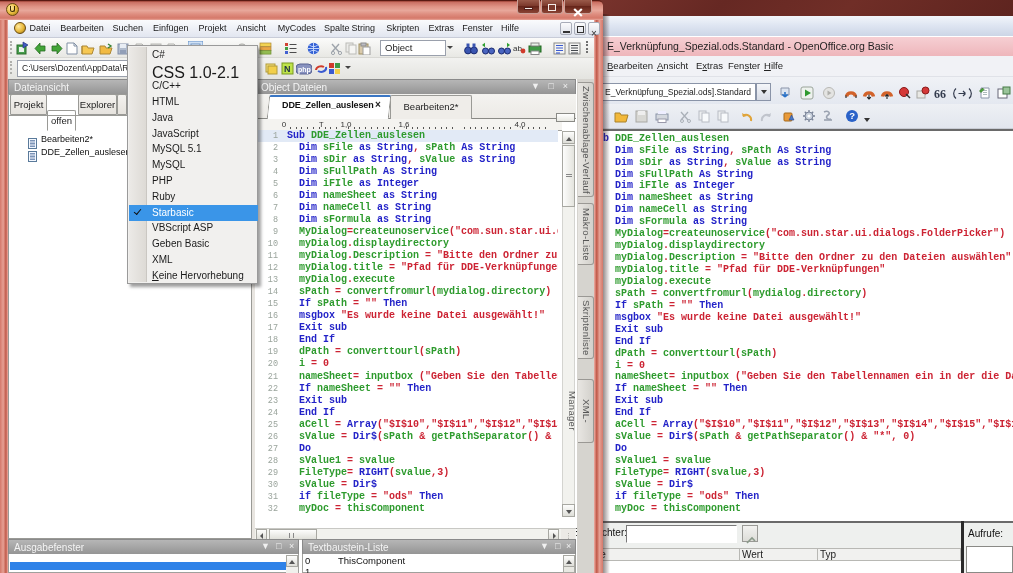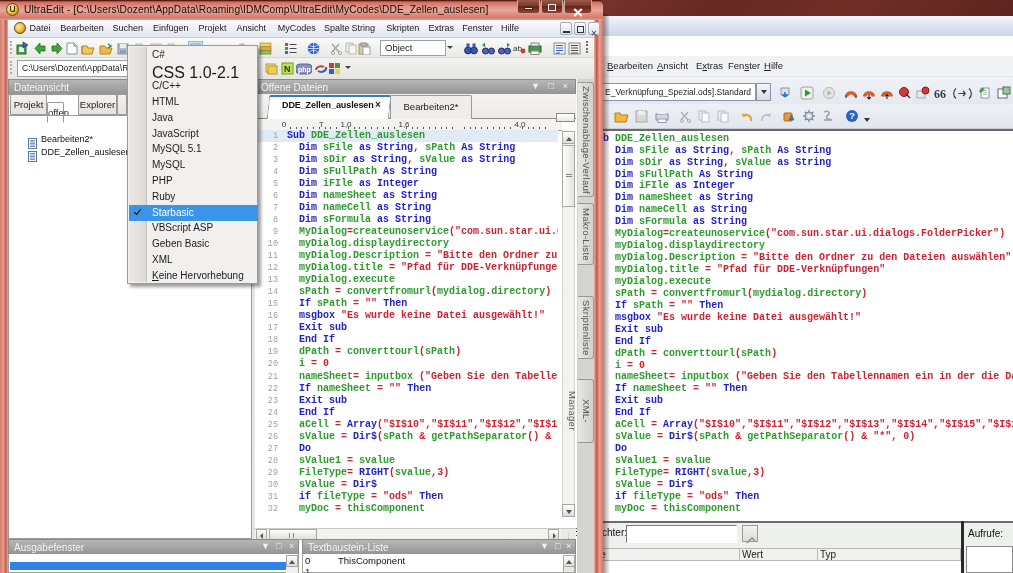--- a/index.html
+++ b/index.html
@@ -1,15 +1,18 @@
 <!DOCTYPE html>
 <html><head><meta charset="utf-8"><style>*{margin:0;padding:0;box-sizing:border-box}body{font-family:"Liberation Sans",sans-serif;width:1013px;height:573px;overflow:hidden}#root{position:relative;width:1013px;height:573px;overflow:hidden;background:#fff}pre{font-family:"Liberation Mono",monospace;font-weight:bold;font-size:10px;line-height:12.03px;margin:0}i{font-style:normal}.k{color:#2323c8}.g{color:#2e9b2e}.r{color:#cc2333}.hdr{background:linear-gradient(180deg,#b6b6b6,#929292);color:#f4f4f4;font-size:10px;line-height:15px;padding-left:5px;border:1px solid #8a8a8a;border-bottom:none}.hic{position:absolute;top:3px;color:#f0f0f0;font-size:9px;line-height:9px}.vtab{position:absolute;left:1px;width:16px;background:linear-gradient(90deg,#e8e6e2,#d2d0cb);border:1px solid #9a9894;border-left:none;border-radius:0 3px 3px 0;color:#555;font-size:9.5px;writing-mode:vertical-rl;text-align:center;letter-spacing:.3px}.mi{position:absolute;top:0;line-height:17px;font-size:9px;color:#1a1a1a}.omi{position:absolute;top:0;line-height:20px;font-size:9.5px;color:#222}u{text-decoration:underline}</style></head><body>
 <div id="root">
     <div style="position:absolute;left:596px;top:0;width:417px;height:16px;background:linear-gradient(135deg,#78332c 0%,#662823 30%,#702e27 60%,#5e241f 100%)"></div>
     <div style="position:absolute;left:596px;top:16px;width:417px;height:21px;background:linear-gradient(180deg,#f2f5fa 0%,#dfe6f2 45%,#ccd5e6 100%);border-bottom:1px solid #fff"></div>
+    <div style="position:absolute;left:596px;top:37px;width:417px;height:19px;background:linear-gradient(180deg,#f6cfd3,#eeb6bb);font-size:10.5px;line-height:19px;color:#1f1f1f">
+      <span style="position:absolute;left:11px">E_Verknüpfung_Spezial.ods.Standard - OpenOffice.org Basic</span>
+    </div>
     <div style="position:absolute;left:596px;top:56px;width:417px;height:21px;background:#f1f2f6;border-bottom:1px solid #e0e2e8">
       <span class="omi" style="left:11px"><u>B</u>earbeiten</span>
       <span class="omi" style="left:61px"><u>A</u>nsicht</span>
       <span class="omi" style="left:100px">E<u>x</u>tras</span>
       <span class="omi" style="left:132px">Fen<u>s</u>ter</span>
       <span class="omi" style="left:168px"><u>H</u>ilfe</span>
     </div>
     <div style="position:absolute;left:596px;top:77px;width:417px;height:27px;background:linear-gradient(180deg,#f0f2f6,#e4e8f0)">
       <div style="position:absolute;left:4px;top:6px;width:156px;height:18px;background:#fff;border:1px solid #8a94a8;font-size:8.5px;line-height:16px;color:#222;padding-left:4px;white-space:nowrap;overflow:hidden">E_Verknüpfung_Spezial.ods].Standard</div>
       <div style="position:absolute;left:160px;top:6px;width:15px;height:18px;background:linear-gradient(180deg,#f4f6fa,#d8dce6);border:1px solid #8a94a8">
@@ -170,21 +173,20 @@
       <div style="position:absolute;left:365px;top:0px;width:3px;height:52px;background:#2a2a2a"></div>
       <div style="position:absolute;left:372px;top:7px;font-size:10px;color:#111">Aufrufe:</div>
       <div style="position:absolute;left:370px;top:25px;width:47px;height:27px;background:#fff;border:1px solid #8a8a86"></div>
     </div>
     <div style="position:absolute;left:603px;top:14px;width:7px;height:559px;background:linear-gradient(90deg,rgba(45,25,25,.5),rgba(45,25,25,0))"></div>
     <div style="position:absolute;left:0;top:0;width:603px;height:573px">
       <div style="position:absolute;left:0;top:0;width:603px;height:20px;background:linear-gradient(180deg,#9a4034 0%,#cc7265 8%,#e09486 30%,#e8a79a 50%,#dd8a7c 72%,#d5796a 90%,#e8a69a 100%);border-radius:0 5px 0 0;border-top:1px solid #5a1a12"></div>
       <div style="position:absolute;left:6px;top:3px;width:13px;height:13px;border-radius:50%;background:radial-gradient(circle at 35% 35%,#ffe9a0,#e8b83a 55%,#8a6a10);border:1px solid #6a4a10">
         <div style="margin:2.2px 0 0 3.2px;width:5px;height:6px;border:1.6px solid #3a2a05;border-top:none;border-radius:0 0 3px 3px"></div>
       </div>
-      <div style="position:absolute;left:24px;top:4px;font-size:10.2px;color:#180c0a;letter-spacing:.1px">UltraEdit - [C:\Users\Dozent\AppData\Roaming\IDMComp\UltraEdit\MyCodes\DDE_Zellen_auslesen]</div>
       <div style="position:absolute;left:517px;top:0;width:23px;height:14px;background:linear-gradient(180deg,#9a5a4a 0%,#7c392c 45%,#66251a 50%,#8a4334 100%);border:1px solid #caa098;border-top:none;border-radius:0 0 3px 3px;text-align:center">
         <div style="margin:7px auto 0;width:9px;height:3px;background:#f4ece8;border:1px solid #55201a"></div>
       </div>
       <div style="position:absolute;left:541px;top:0;width:22px;height:14px;background:linear-gradient(180deg,#9a5a4a 0%,#7c392c 45%,#66251a 50%,#8a4334 100%);border:1px solid #caa098;border-top:none;border-radius:0 0 3px 3px;text-align:center">
         <div style="margin:3.5px auto 0;width:8px;height:7px;border:1.3px solid #f4ece8;background:#7c392c"></div>
       </div>
       <div style="position:absolute;left:564px;top:0;width:28px;height:14px;background:linear-gradient(180deg,#9a5a4a 0%,#7c392c 45%,#66251a 50%,#8a4334 100%);border:1px solid #caa098;border-top:none;border-radius:0 0 3px 3px;text-align:center">
         <div style="margin:2.5px auto 0;width:10px;height:9px"><svg width="10" height="9" viewBox="0 0 10 9">
             <path d="M1.2 1l7.6 7M8.8 1L1.2 8" stroke="#fff" stroke-width="2.2"></path>
           </svg></div>
@@ -358,30 +360,30 @@
             <rect x="1" y="7" width="5" height="5" fill="#3a5ad0"></rect>
             <rect x="7" y="7" width="5" height="5" fill="#f2cf4a"></rect>
           </svg></div>
         <div style="position:absolute;left:337px;top:8px;width:0;border-left:3px solid transparent;border-right:3px solid transparent;border-top:3.5px solid #444"></div>
       </div>
       <div style="position:absolute;left:8px;top:79px;width:244px;height:15px;">
         <div class="hdr">Dateiansicht</div>
       </div>
       <div style="position:absolute;left:255px;top:79px;width:321px;height:15px">
         <div style="position:absolute;left:0;top:0;width:321px;height:15px;">
-          <div class="hdr">Offene Dateien</div>
+          <div class="hdr">Object Dateien</div>
         </div>
         <span class="hic" style="right:36px">▼</span>
         <span class="hic" style="right:22px">□</span>
         <span class="hic" style="right:8px">×</span>
       </div>
       <div style="position:absolute;left:8px;top:94px;width:244px;height:445px">
         <div style="position:absolute;left:0;top:0;width:244px;height:445px;background:#fff;border:1px solid #9a9a96"></div>
         <div style="position:absolute;left:2px;top:0px;width:37px;height:21px;background:linear-gradient(180deg,#f4f2ef,#e6e3de);border:1px solid #9a9a96;border-bottom:1px solid #9a9a96;font-size:9.5px;text-align:center;line-height:20px;color:#222;border-radius:2px 2px 0 0">Projekt</div>
-        <div style="position:absolute;left:39px;top:8px;width:17px;height:21px;background:#fff;border:1px solid #9a9a96;border-bottom:1px solid #fff;font-size:9.5px;text-align:center;line-height:20px;color:#222;border-radius:2px 2px 0 0">offen</div>
+        <div style="position:absolute;left:39px;top:16px;width:29px;height:21px;background:#fff;border:1px solid #9a9a96;border-bottom:1px solid #fff;font-size:9.5px;text-align:center;line-height:20px;color:#222;border-radius:2px 2px 0 0">offen</div>
         <div style="position:absolute;left:70px;top:0px;width:39px;height:21px;background:linear-gradient(180deg,#f4f2ef,#e6e3de);border:1px solid #9a9a96;border-bottom:1px solid #9a9a96;font-size:9.5px;text-align:center;line-height:20px;color:#222;border-radius:2px 2px 0 0">Explorer</div>
         <div style="position:absolute;left:109px;top:0px;width:10px;height:21px;background:linear-gradient(180deg,#f4f2ef,#e6e3de);border:1px solid #9a9a96;border-bottom:1px solid #9a9a96;font-size:9.5px;text-align:center;line-height:20px;color:#222;border-radius:2px 2px 0 0"></div>
         <div style="position:absolute;left:1px;top:21px;width:242px;height:1px;background:#9a9a96"></div>
         <div style="position:absolute;left:20px;top:41px"><svg width="9" height="11" viewBox="0 0 9 11">
             <rect x="0.5" y="0.5" width="8" height="10" fill="#f4f8ff" stroke="#5a7a9a"></rect>
             <path d="M2 2.5h5M2 4h5M2 5.5h5M2 7h5M2 8.5h5" stroke="#4a6a9a" stroke-width=".7"></path>
           </svg></div>
         <div style="position:absolute;left:33px;top:40px;font-size:9px;color:#111">Bearbeiten2*</div>
         <div style="position:absolute;left:20px;top:54px"><svg width="9" height="11" viewBox="0 0 9 11">
             <rect x="0.5" y="0.5" width="8" height="10" fill="#f4f8ff" stroke="#5a7a9a"></rect>

